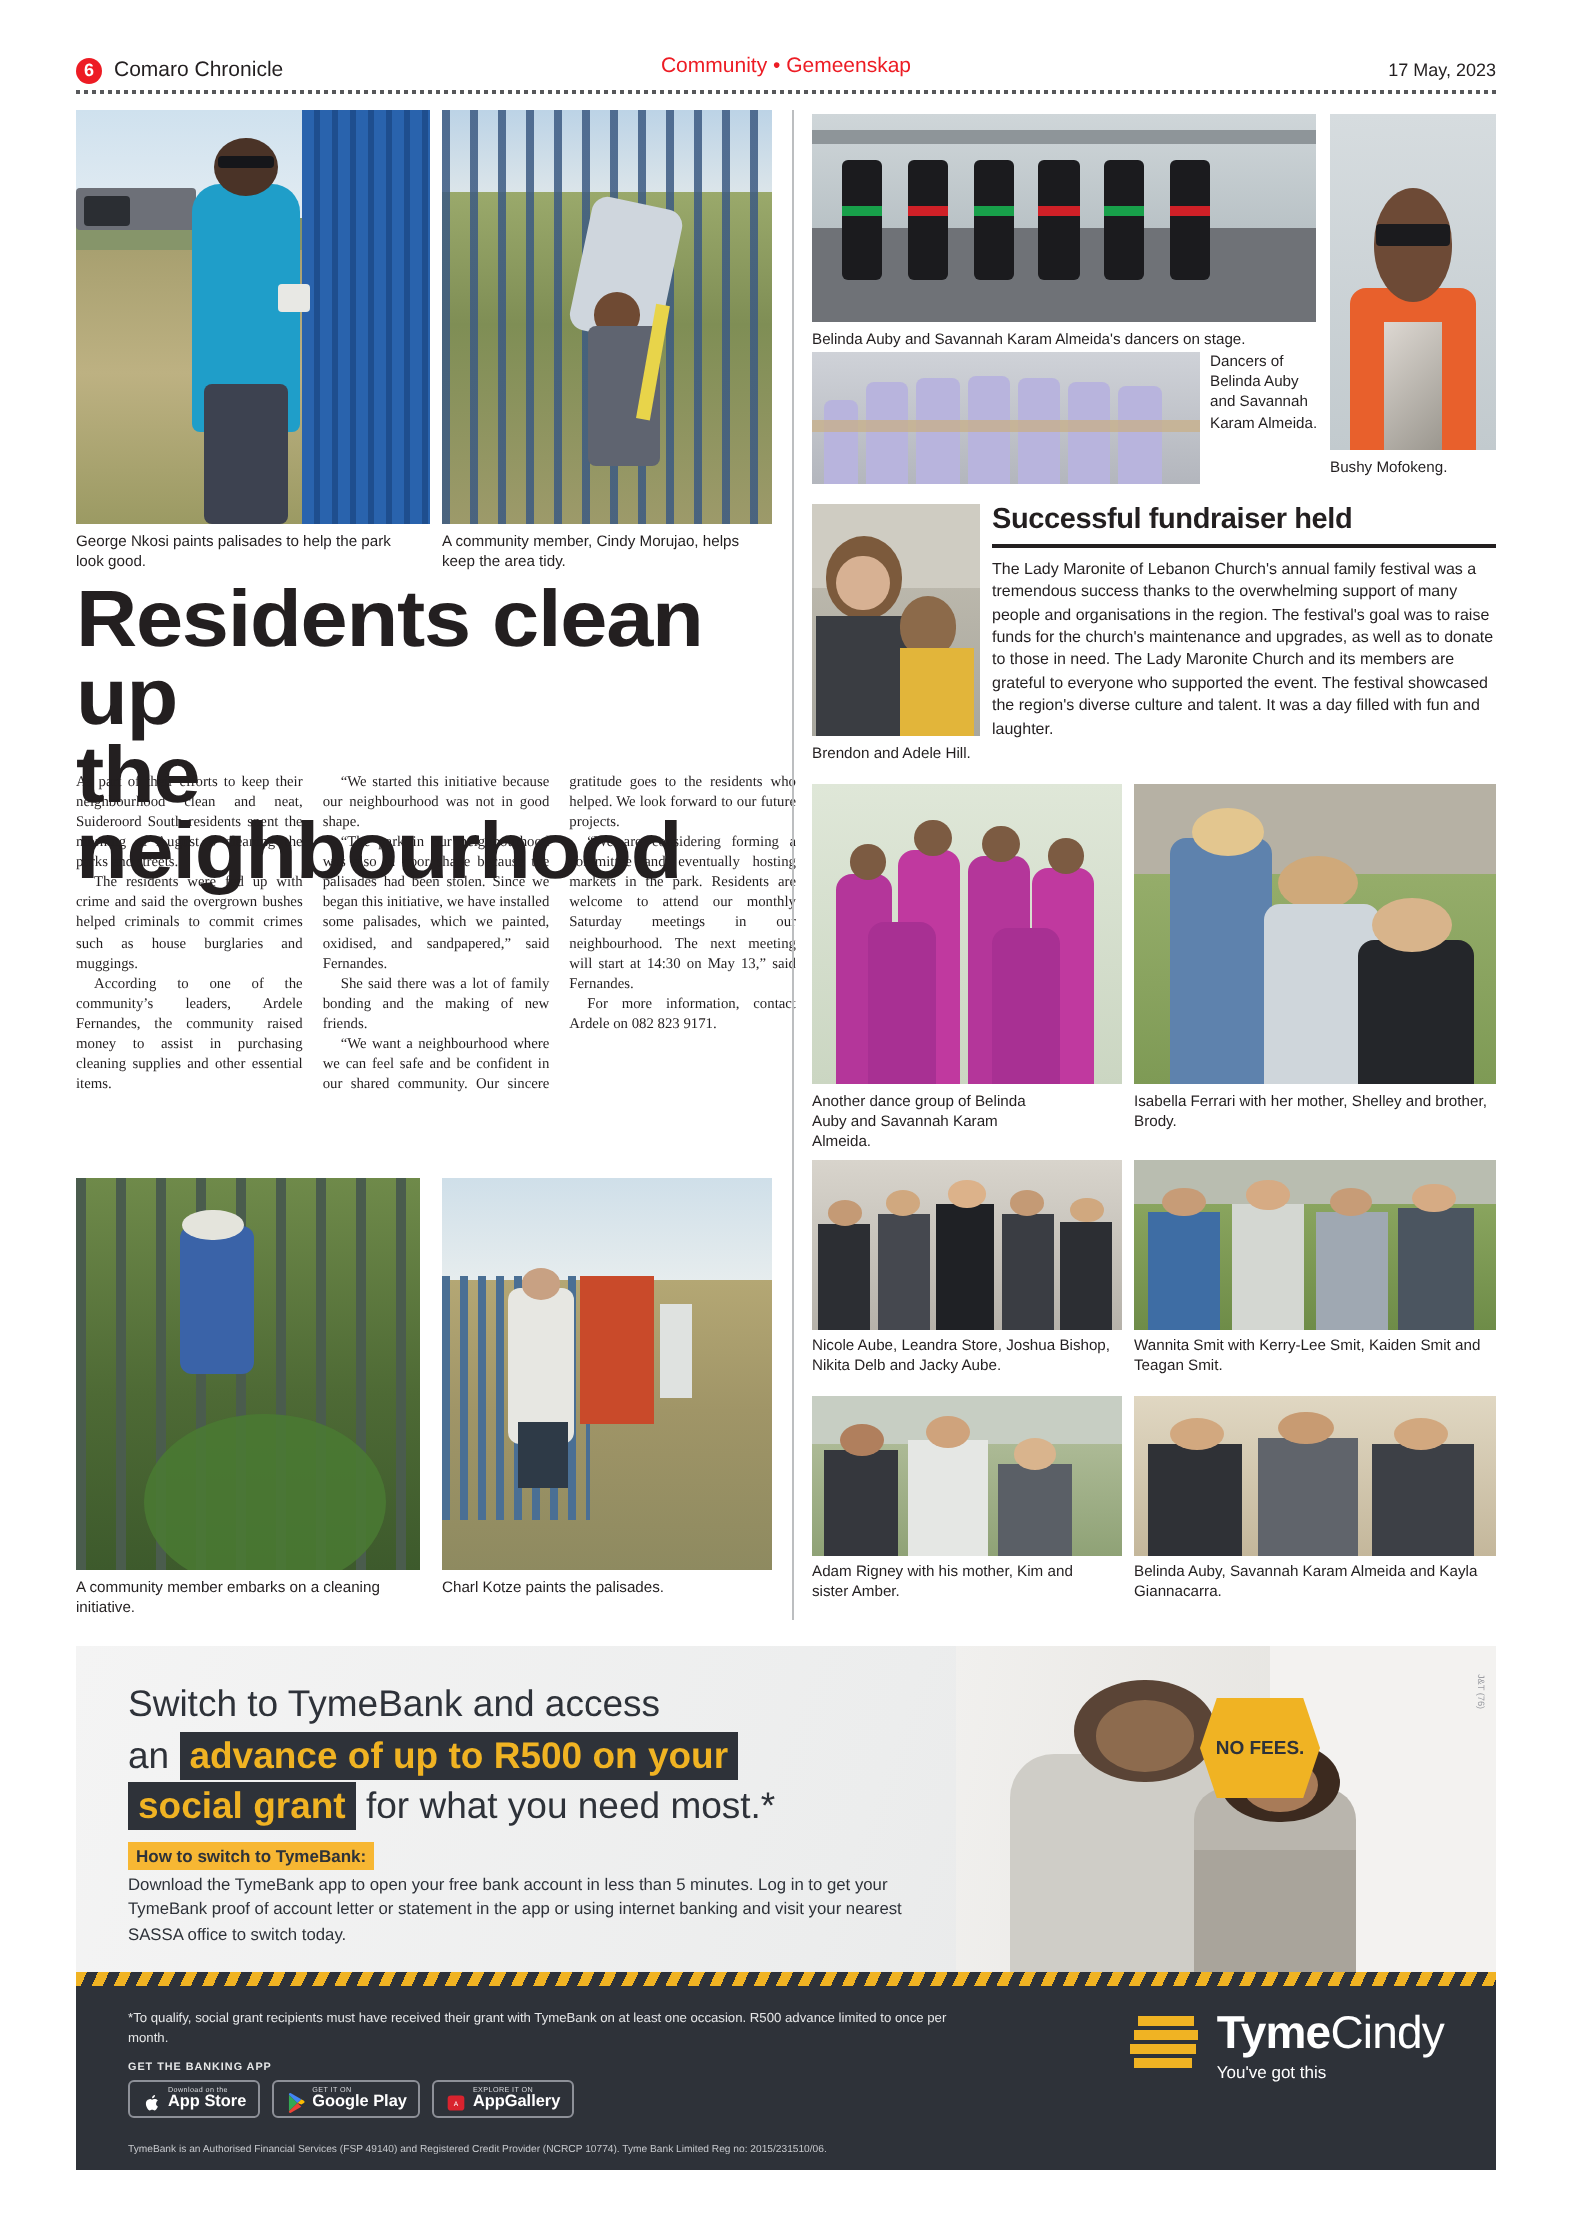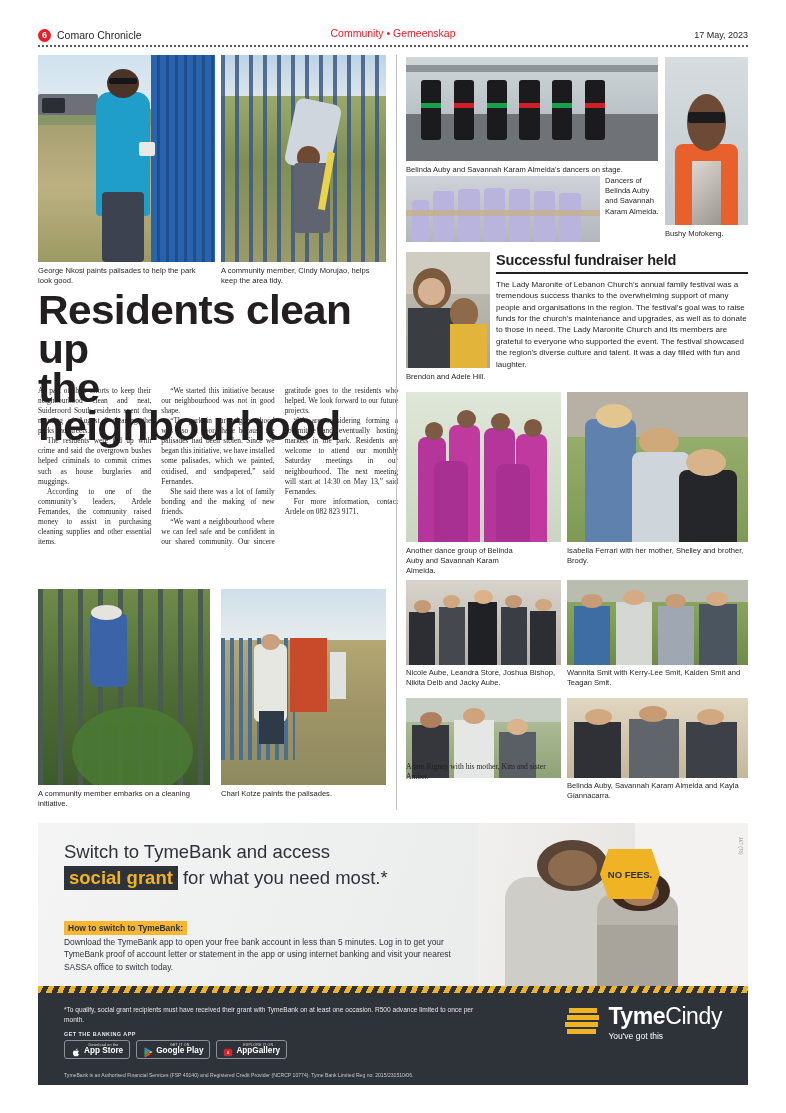--- a/index.html
+++ b/index.html
@@ -111,21 +111,21 @@
     position:absolute; left:26px; top:182px; width:420px;
     font-size:6.6px; line-height:1.45; color:#e6e7e8;
   }
   .ad-getapp {
     position:absolute; left:26px; top:208px;
     font-size:5.4px; font-weight:bold; letter-spacing:0.5px; color:#e6e7e8;
   }
   .badges { position:absolute; left:26px; top:217px; display:flex; gap:6px; }
   .badge {
     height:19px; border:1px solid #8d9098; border-radius:3px;
-    display:flex; align-items:center; gap:3px; padding:0 6px; background:#2e3239;text-align:center;
+    display:flex; align-items:center; gap:3px; padding:0 6px; background:#2e3239;
   }
   .badge .bg-ico { width:10px; height:11px; display:block; flex:0 0 auto; }
   .badge .bg-tx { line-height:1.0; }
   .badge .bg-sm { font-size:3.6px; color:#dcdde0; display:block; letter-spacing:.2px; }
   .badge .bg-lg { font-size:8.2px; color:#fff; display:block; font-weight:bold; }
   .ad-legal {
     position:absolute; left:26px; bottom:7px; width:660px;
     font-size:5.1px; color:#c7c9cd;
   }
   .nofees {
@@ -347,21 +347,21 @@
   <div class="photo" style="left:406px; top:698px; width:155px; height:80px;">
     <div class="rect" style="left:0; top:0; width:100%; height:100%; background:linear-gradient(#b9c4a3,#8fa276);"></div>
     <div class="rect" style="left:0; top:0; width:100%; height:30%; background:#c7cec3;"></div>
     <div class="rect" style="left:4%;  top:34%; width:24%; height:66%; background:#35373d;"></div>
     <div class="rect" style="left:31%; top:28%; width:26%; height:72%; background:#e5e7e4;"></div>
     <div class="rect" style="left:60%; top:42%; width:24%; height:58%; background:#5a5f66;"></div>
     <div class="blob" style="left:9%;  top:18%; width:14%; height:20%; background:#b07f5d;"></div>
     <div class="blob" style="left:37%; top:12%; width:14%; height:20%; background:#cfa37c;"></div>
     <div class="blob" style="left:65%; top:26%; width:14%; height:20%; background:#d9b48d;"></div>
   </div>
-  <div class="sidecap" style="left:406px; top:762px; width:150px;font-family:Liberation Serif, serif;">Adam Rigney with his mother, Kim and sister Amber.</div>
+  <div class="sidecap" style="left:406px; top:781px; width:150px;">Adam Rigney with his mother, Kim and sister Amber.</div>
 
   <div class="photo" style="left:567px; top:698px; width:181px; height:80px;">
     <div class="rect" style="left:0; top:0; width:100%; height:100%; background:linear-gradient(#e0d7c2,#c4b79b);"></div>
     <div class="rect" style="left:4%;  top:30%; width:26%; height:70%; background:#2f3136;"></div>
     <div class="rect" style="left:34%; top:26%; width:28%; height:74%; background:#60646b;"></div>
     <div class="rect" style="left:66%; top:30%; width:28%; height:70%; background:#3d4046;"></div>
     <div class="blob" style="left:10%; top:14%; width:15%; height:20%; background:#d2a87f;"></div>
     <div class="blob" style="left:40%; top:10%; width:15%; height:20%; background:#c89b72;"></div>
     <div class="blob" style="left:72%; top:14%; width:15%; height:20%; background:#d2a87f;"></div>
   </div>
@@ -380,20 +380,23 @@
       <div class="blob" style="left:49%; top:28%; width:22%; height:24%; background:#3c2a1f;"></div>
       <div class="blob" style="left:53%; top:33%; width:14%; height:16%; background:#a87b58;"></div>
       <div class="rect" style="left:44%; top:60%; width:30%; height:40%; background:#a9a49b;"></div>
     </div>
 
     <div class="nofees">NO FEES.</div>
 
     <div class="ad-hl">
       <div>Switch to TymeBank and access</div>
       <div>
+        <span>an </span><span class="hl-mark">advance of up to R500 on your</span>
+      </div>
+      <div>
         <span class="hl-mark">social grant</span><span> for what you need most.*</span>
       </div>
     </div>
 
     <div class="ad-sub-label">How to switch to TymeBank:</div>
     <div class="ad-sub-body">Download the TymeBank app to open your free bank account in less than 5 minutes. Log in to get your TymeBank proof of account letter or statement in the app or using internet banking and visit your nearest SASSA office to switch today.</div>
 
     <div class="ad-hatch"></div>
     <div class="ad-dark"></div>
 

